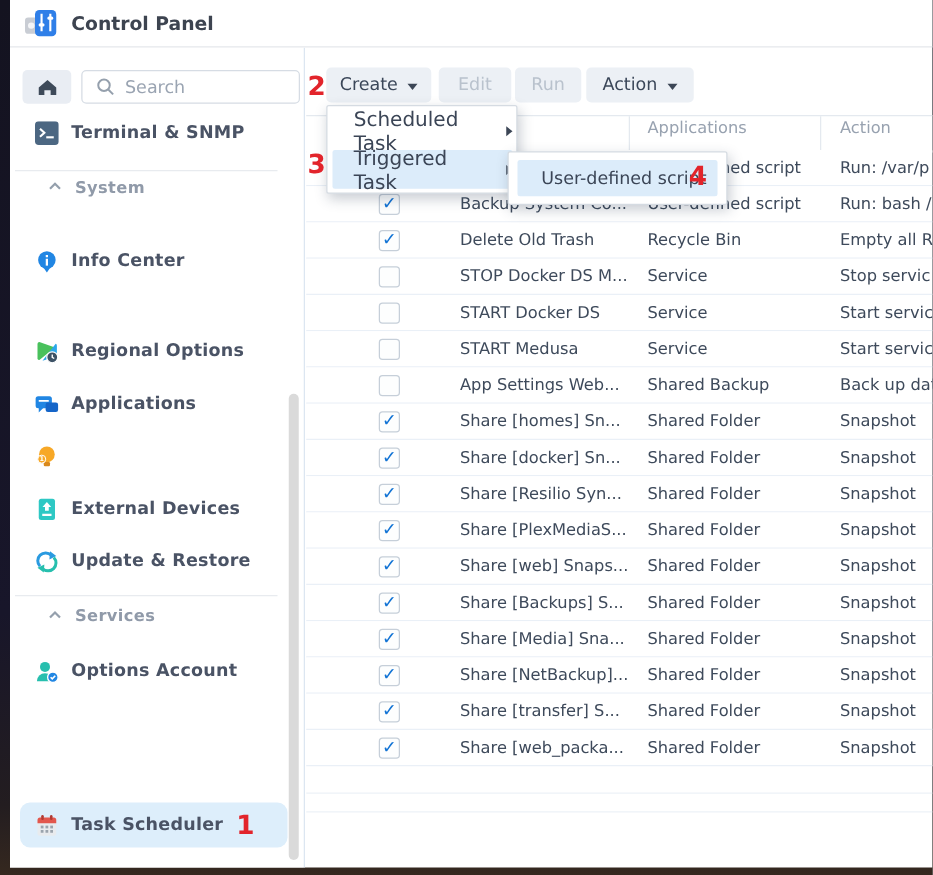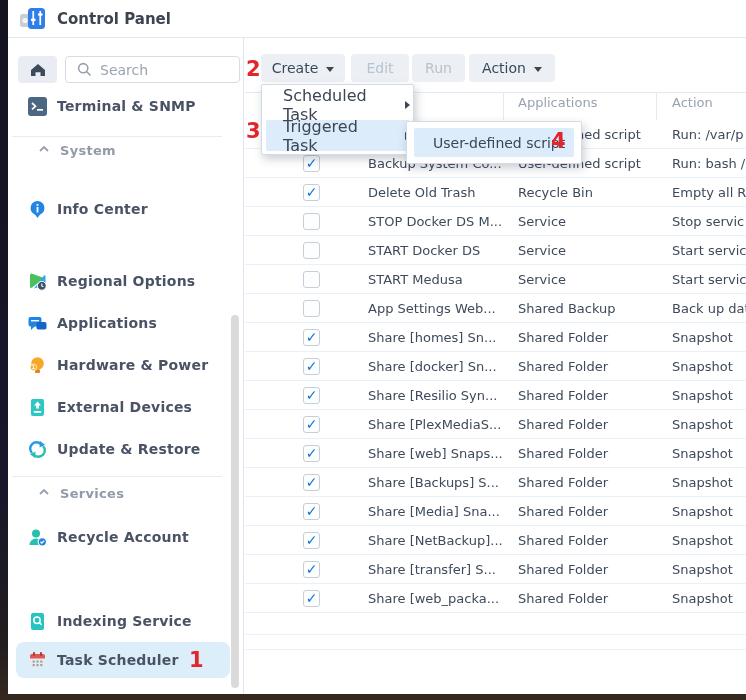--- a/index.html
+++ b/index.html
@@ -155,21 +155,20 @@
     </svg>
     <span class="lbl">Applications</span>
   </div>
   <div class="side-item" style="top:348px">
     <svg class="ic" viewBox="0 0 19 19">
       <circle cx="9.5" cy="7.5" r="6.3" fill="#f7a827"></circle>
       <rect x="7" y="13.5" width="5" height="3.5" rx="1" fill="#d9891d"></rect>
       <circle cx="5.4" cy="11.3" r="3.2" fill="#f7a827" stroke="#fff" stroke-width="0.8"></circle>
       <text x="5.4" y="13.2" font-size="5.2" fill="#fff" text-anchor="middle" font-family="DejaVu Sans">1</text>
     </svg>
-    <span class="lbl">Hardware &amp; Power</span>
   </div>
   <div class="side-item" style="top:390px">
     <svg class="ic" viewBox="0 0 19 19">
       <rect x="3" y="1" width="13" height="17" rx="2" fill="#2ec8c4"></rect>
       <path d="M9.5,3.5 L13,7.5 H11 V10.5 H8 V7.5 H6 Z" fill="#fff"></path>
       <rect x="5.8" y="13" width="7.4" height="1.8" fill="#fff"></rect>
     </svg>
     <span class="lbl">External Devices</span>
   </div>
   <div class="side-item" style="top:432px">
@@ -190,29 +189,21 @@
     <span class="lbl">Services</span>
   </div>
 
   <div class="side-item" style="top:520px">
     <svg class="ic" viewBox="0 0 19 19">
       <circle cx="8" cy="5.5" r="4" fill="#27bfae"></circle>
       <path d="M1.5,17 a6.5,6.5 0 0 1 13,0 Z" fill="#27bfae"></path>
       <circle cx="14.3" cy="13.8" r="4.2" fill="#2186e3" stroke="#fff" stroke-width="1.1"></circle>
       <path d="M12.5,13.8 L13.8,15.1 L16.2,12.6" fill="none" stroke="#fff" stroke-width="1.3"></path>
     </svg>
-    <span class="lbl">Recycle Account</span>
-  </div>
-  <div class="side-item" style="top:604px">
-    <svg class="ic" viewBox="0 0 19 19">
-      <rect x="3" y="1" width="13" height="17" rx="2" fill="#25c4c0"></rect>
-      <circle cx="9" cy="8.3" r="3.2" fill="none" stroke="#fff" stroke-width="1.5"></circle>
-      <line x1="11.3" y1="10.6" x2="13.6" y2="12.9" stroke="#fff" stroke-width="1.5"></line>
-    </svg>
-    <span class="lbl">Indexing Service</span>
+    <span class="lbl">Options Account</span>
   </div>
   <div class="side-item" style="top:643px">
     <svg class="ic" viewBox="0 0 19 19">
       <rect x="2" y="3" width="15" height="14.5" rx="2" fill="#e8ebee"></rect>
       <path d="M2,5 a2,2 0 0 1 2,-2 h11 a2,2 0 0 1 2,2 v2.5 H2 Z" fill="#e2574d"></path>
       <rect x="5" y="1" width="2" height="4" rx="1" fill="#b23a32"></rect>
       <rect x="12" y="1" width="2" height="4" rx="1" fill="#b23a32"></rect>
       <g fill="#9aa4ad">
         <rect x="4.6" y="9.5" width="2.2" height="2.2"></rect>
           <rect x="8.4" y="9.5" width="2.2" height="2.2"></rect>

